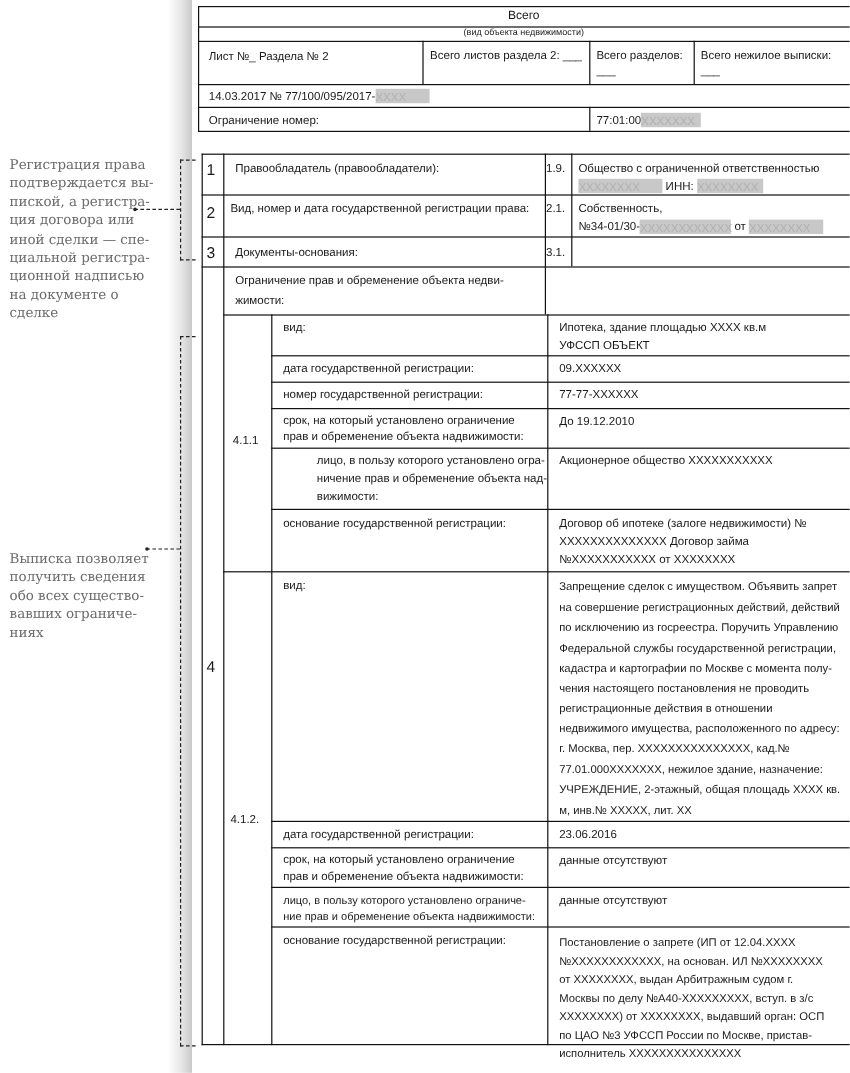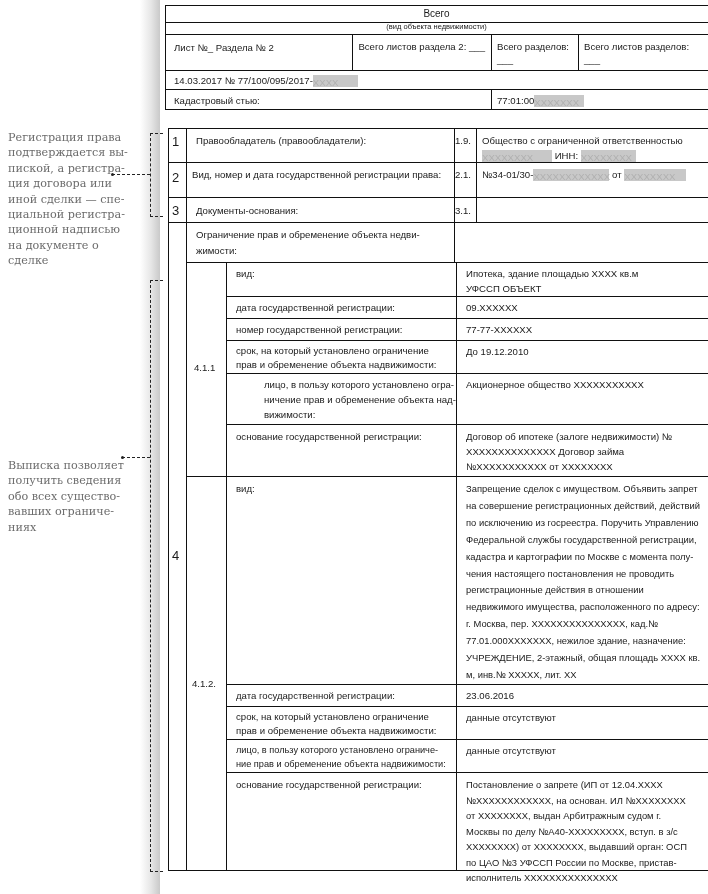--- a/index.html
+++ b/index.html
@@ -46,25 +46,25 @@
   <div class="v" style="left:352px;top:34px;height:36px;"></div>
   <div class="v" style="left:491px;top:34px;height:36px;"></div>
   <div class="v" style="left:491px;top:89px;height:20px;"></div>
   <div class="v" style="left:578px;top:34px;height:36px;"></div>
 
   <div class="cell center" style="left:165px;top:5px;width:543px;padding-top:1px;font-size:10px;">Всего</div>
   <div class="cell center" style="left:165px;top:21px;width:543px;font-size:7.5px;line-height:12px;padding-top:0;">(вид объекта недвижимости)</div>
   <div class="cell" style="left:168px;top:38px;width:184px;">Лист №_ Раздела № 2</div>
   <div class="cell" style="left:352px;top:38px;width:139px;line-height:13px;text-align:right;">Всего листов раздела 2: ___</div>
   <div class="cell" style="left:491px;top:38px;width:87px;line-height:13px;">Всего разделов: ___</div>
-  <div class="cell" style="left:578px;top:38px;width:130px;line-height:13px;">Всего листов разделов: ___</div>
+  <div class="cell" style="left:578px;top:38px;width:130px;line-height:13px;">Всего нежилое выписки: ___</div>
   <div class="cell" style="left:168px;top:71px;width:320px;">
     <span>14.03.2017 № 77/100/095/2017-</span><span class="red" style="width:45px;">XXXX</span>
   </div>
-  <div class="cell" style="left:168px;top:91px;width:320px;">Кадастровый стью:</div>
+  <div class="cell" style="left:168px;top:91px;width:320px;">Ограничение номер:</div>
   <div class="cell" style="left:491px;top:91px;width:217px;">
     <span>77:01:00</span><span class="red" style="width:50px;">XXXXXXX</span>
   </div>
 </div>
 
 <div>
 
   <div class="v" style="left:168px;top:128px;height:743px;"></div>
   <div class="v" style="left:186px;top:128px;height:743px;"></div>
   <div class="v" style="left:454px;top:128px;height:94px;"></div>
@@ -82,20 +82,21 @@
   <div class="cell" style="left:190px;top:131px;width:264px;">Правообладатель (правообладатели):</div>
   <div class="cell" style="left:454px;top:131px;width:22px;padding:2px 1px;">1.9.</div>
   <div class="cell" style="left:476px;top:131px;width:232px;">
     <span>Общество с ограниченной ответственно­стью</span><span class="red" style="width:70px;">XXXXXXXX</span> <span>ИНН:</span> <span class="red" style="width:55px;">XXXXXXXX</span>
   </div>
 
   <div class="cell num" style="left:168px;top:168px;width:18px;padding:2px 4px;">2</div>
   <div class="cell" style="left:186px;top:165px;width:268px;">Вид, номер и дата государственной регистрации права:</div>
   <div class="cell" style="left:454px;top:165px;width:22px;padding:2px 1px;">2.1.</div>
   <div class="cell" style="left:476px;top:165px;width:232px;">
+    <div>Собственность,</div>
     <span>№34-01/30-</span><span class="red" style="width:76px;">XXXXXXXXXXXX</span> <span>от</span> <span class="red" style="width:62px;">XXXXXXXX</span>
   </div>
 
   <div class="cell num" style="left:168px;top:201px;width:18px;padding:2px 4px;">3</div>
   <div class="cell" style="left:190px;top:201px;width:264px;">Документы-основания:</div>
   <div class="cell" style="left:454px;top:201px;width:22px;padding:2px 1px;">3.1.</div>
   <div class="cell" style="left:476px;top:201px;width:232px;"></div>
 
   <div class="cell" style="left:190px;top:225px;width:264px;line-height:16px;">Ограничение прав и обременение объекта недви­жимости:</div>
   <div class="cell num" style="left:168px;top:546px;width:18px;padding:2px 4px;">4</div>

